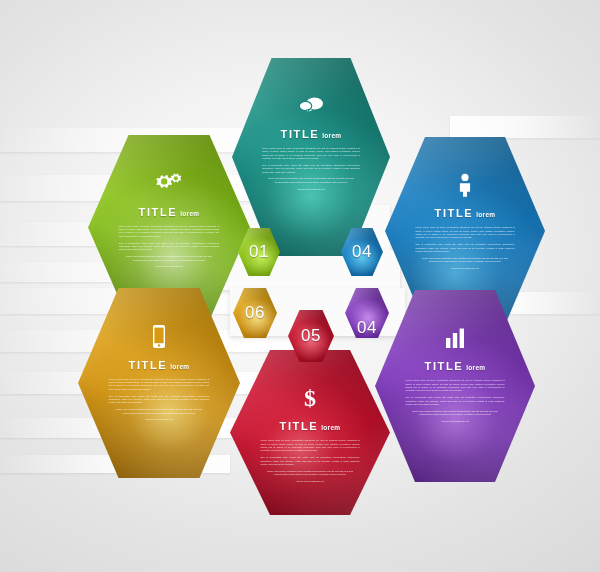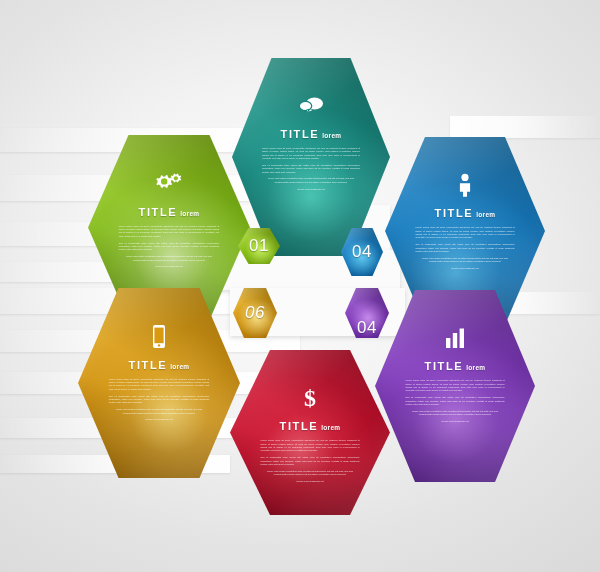--- a/index.html
+++ b/index.html
@@ -274,21 +274,21 @@
       </div>
       <div class="hex-body">
         <p>Lorem ipsum dolor sit amet, consectetur adipiscing elit, sed do eiusmod tempor incididunt ut labore et dolore magna aliqua. Ut enim ad minim veniam, quis nostrud exercitation ullamco laboris nisi ut aliquip ex ea commodo consequat. Duis aute irure dolor in reprehenderit in voluptate velit esse cillum dolore eu fugiat nulla pariatur.</p>
         <p>Sed ut perspiciatis unde omnis iste natus error sit voluptatem accusantium doloremque laudantium, totam rem aperiam, eaque ipsa quae ab illo inventore veritatis et quasi architecto beatae vitae dicta sunt explicabo.</p>
         <p class="c">Nemo enim ipsam voluptatem quia voluptas sit aspernatur aut odit aut fugit, sed quia consequuntur magni dolores eos qui ratione voluptatem sequi nesciunt.</p>
         <p class="c">Neque porro quisquam est</p>
       </div>
     </div>
   </div>
 
-  <div class="badge" style="left:238px;top:228px;width:42px;height:36px;">
+  <div class="badge" style="left:238px;top:228px;width:42px;height:48px;">
     <div class="facets" style="background:
         linear-gradient(140deg, rgba(255,255,255,.25) 0%, rgba(255,255,255,0) 42%),
         linear-gradient(215deg, rgba(0,0,0,.35) 0%, rgba(0,0,0,0) 50%),
         radial-gradient(circle at 55% 60%, rgba(220,255,120,.75) 0%, rgba(220,255,120,0) 52%),
         linear-gradient(165deg,#a6d62b 0%,#86bd14 55%,#6a9a0c 100%);"></div>
     <span>01</span>
   </div>
 
 
   <div class="badge" style="left:341px;top:228px;width:42px;height:48px;">
@@ -302,22 +302,30 @@
 
   <div class="badge" style="left:345px;top:288px;width:44px;height:50px;align-items:flex-end;">
     <div class="facets" style="background:
         linear-gradient(140deg, rgba(255,255,255,.24) 0%, rgba(255,255,255,0) 42%),
         linear-gradient(215deg, rgba(0,0,0,.36) 0%, rgba(0,0,0,0) 50%),
         radial-gradient(circle at 52% 60%, rgba(225,170,255,.72) 0%, rgba(225,170,255,0) 52%),
         linear-gradient(165deg,#9450cd 0%,#7c37b6 55%,#5b2391 100%);"></div>
     <span>04</span>
   </div>
 
-
-  <div class="badge" style="left:233px;top:288px;width:44px;height:50px;font-style:italic;">
+  <div class="badge" style="left:288px;top:310px;width:46px;height:52px;">
+    <div class="facets" style="background:
+        linear-gradient(140deg, rgba(255,255,255,.22) 0%, rgba(255,255,255,0) 42%),
+        linear-gradient(215deg, rgba(0,0,0,.38) 0%, rgba(0,0,0,0) 50%),
+        radial-gradient(circle at 50% 60%, rgba(255,140,155,.70) 0%, rgba(255,140,155,0) 52%),
+        linear-gradient(165deg,#d41f3c 0%,#bd1029 55%,#8d0a1d 100%);"></div>
+    <span>05</span>
+  </div>
+
+  <div class="badge" style="left:233px;top:288px;width:44px;height:50px;">
     <div class="facets" style="background:
         linear-gradient(140deg, rgba(255,255,255,.26) 0%, rgba(255,255,255,0) 42%),
         linear-gradient(215deg, rgba(0,0,0,.34) 0%, rgba(0,0,0,0) 50%),
         radial-gradient(circle at 55% 60%, rgba(255,240,160,.78) 0%, rgba(255,240,160,0) 52%),
         linear-gradient(165deg,#eab422 0%,#d29410 55%,#a97006 100%);"></div>
     <span>06</span>
   </div>
 
 </div>
 

